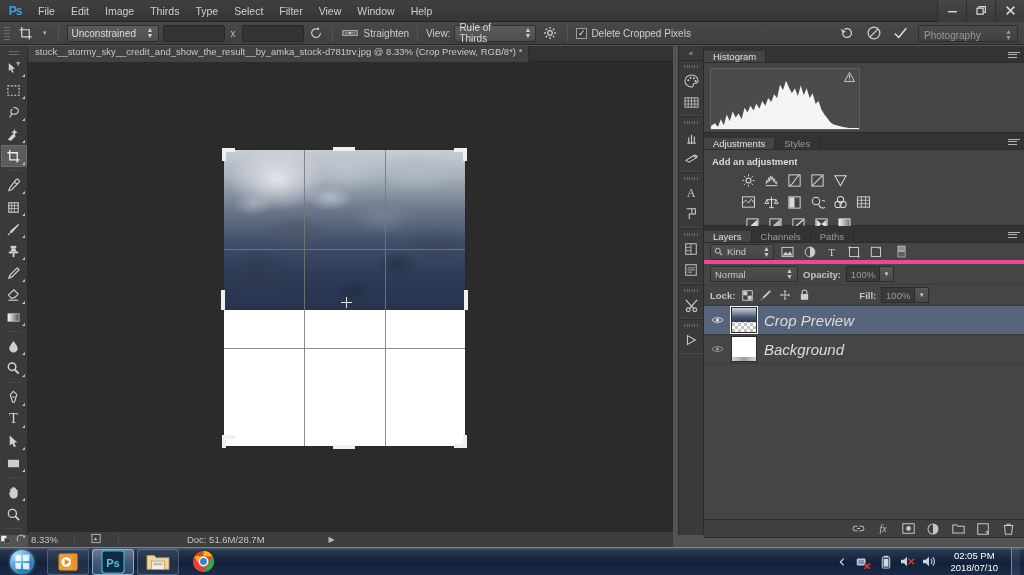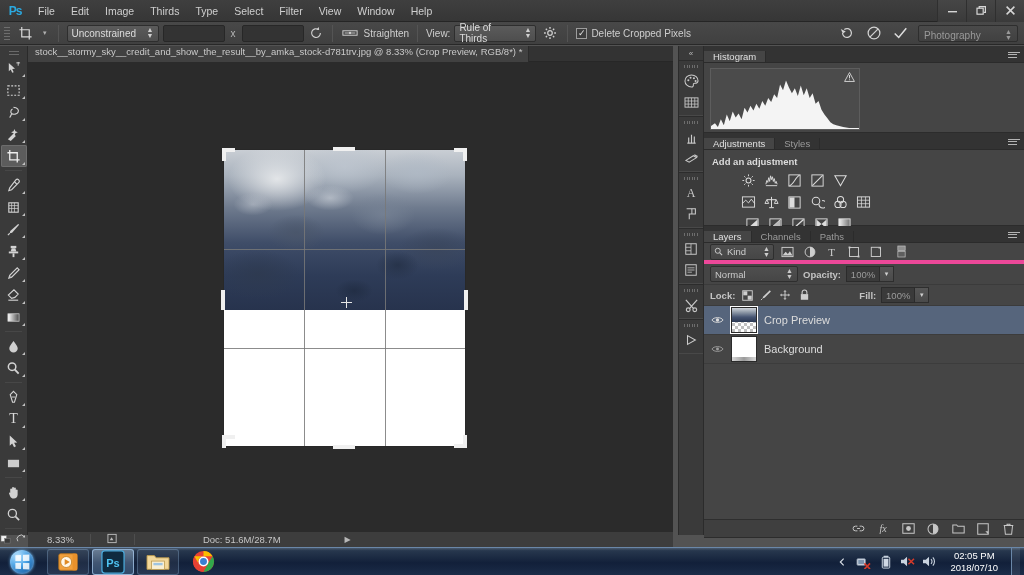--- a/index.html
+++ b/index.html
@@ -154,21 +154,21 @@
   .crosshair i.vt { left:5px; top:0; width:1px; height:11px; }
 
   
   .scroll-v {
     position:absolute; right:0; top:62px; width:12px; height:469px;
     background:#3b3b3b; border-left:1px solid #2c2c2c;
   }
   .statusbar {
     position:absolute; left:28px; top:531px; width:645px; height:16px;
     background:#3d3d3d; border-top:1px solid #2b2b2b;
-    display:flex; align-items:center; gap:16px; padding-left:19px;
+    display:flex; align-items:center; gap:16px; padding-left:3px;
     font-size:9.5px; color:#c6c6c6;
   }
   .status-sep { width:1px; height:11px; background:#2e2e2e; border-right:1px solid #4e4e4e; }
   .status-arrow { font-size:8px; color:#b8b8b8; }
 
   
   .rail {
     position:absolute; left:678px; top:46px; width:26px; height:489px;
     background:#3a3a3a; border-right:1px solid #2b2b2b; border-left:1px solid #2b2b2b;
   }
@@ -253,21 +253,21 @@
       linear-gradient(45deg,#c0c0c0 25%,transparent 25%,transparent 75%,#c0c0c0 75%);
     background-size:6px 6px; background-position:0 0,3px 3px; background-color:#ffffff;
   }
   .thumb .sky-mini {
     position:absolute; left:0; top:0; right:0; height:60%;
     background:linear-gradient(180deg,#cfd4da 0%,#8f9aa8 30%,#465573 65%,#2b3953 100%);
   }
   .thumb .white-mini { position:absolute; inset:0; background:#ffffff; }
   .thumb .base-strip { position:absolute; left:0; right:0; bottom:0; height:4px;
     background:linear-gradient(90deg,#d8d8d8,#9a9a9a,#d8d8d8); }
-  .layer-name { font-size:11px; color:#dcdcdc; }
+  .layer-name { font-size:15px; color:#dcdcdc;font-style:italic; }
   .layers-spacer { background:#454545; }
   .layers-footer {
     height:18px; background:#3f3f3f; border-top:1px solid #2e2e2e;
     display:flex; align-items:center; justify-content:flex-end; gap:11px; padding-right:9px;
   }
   .foot-ico { width:14px; height:14px; display:flex; align-items:center; justify-content:center; }
 
   
   .taskbar {
     position:absolute; left:0; bottom:0; width:1024px; height:28px;

